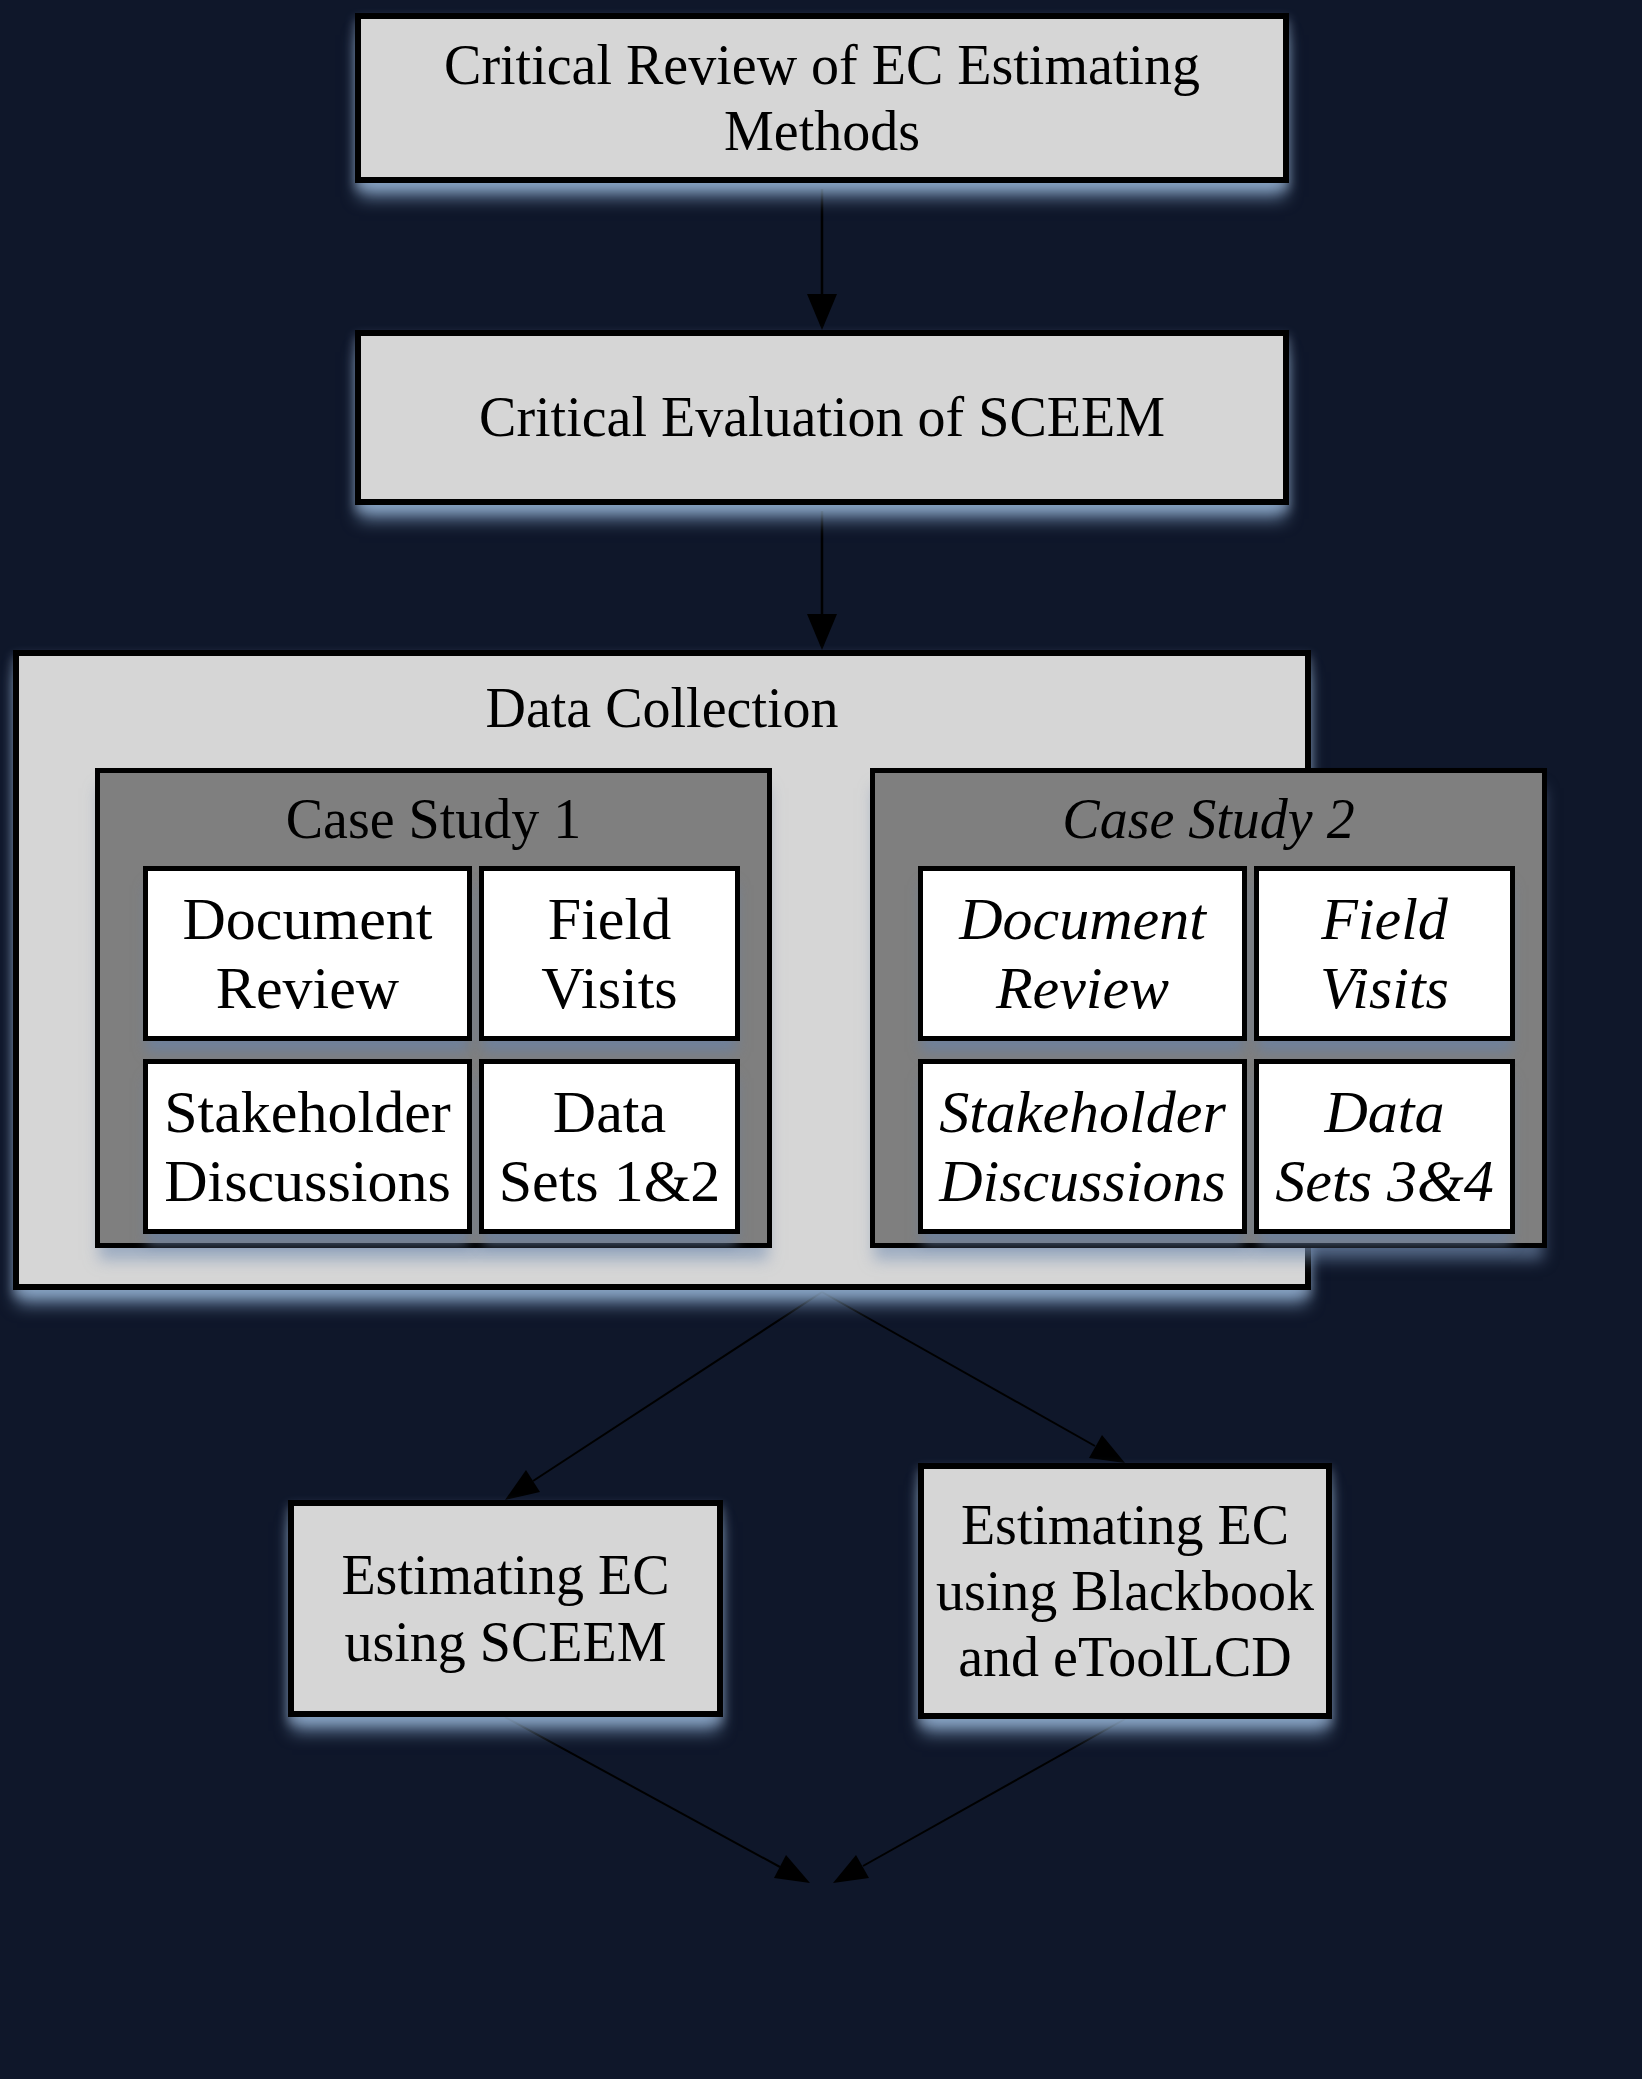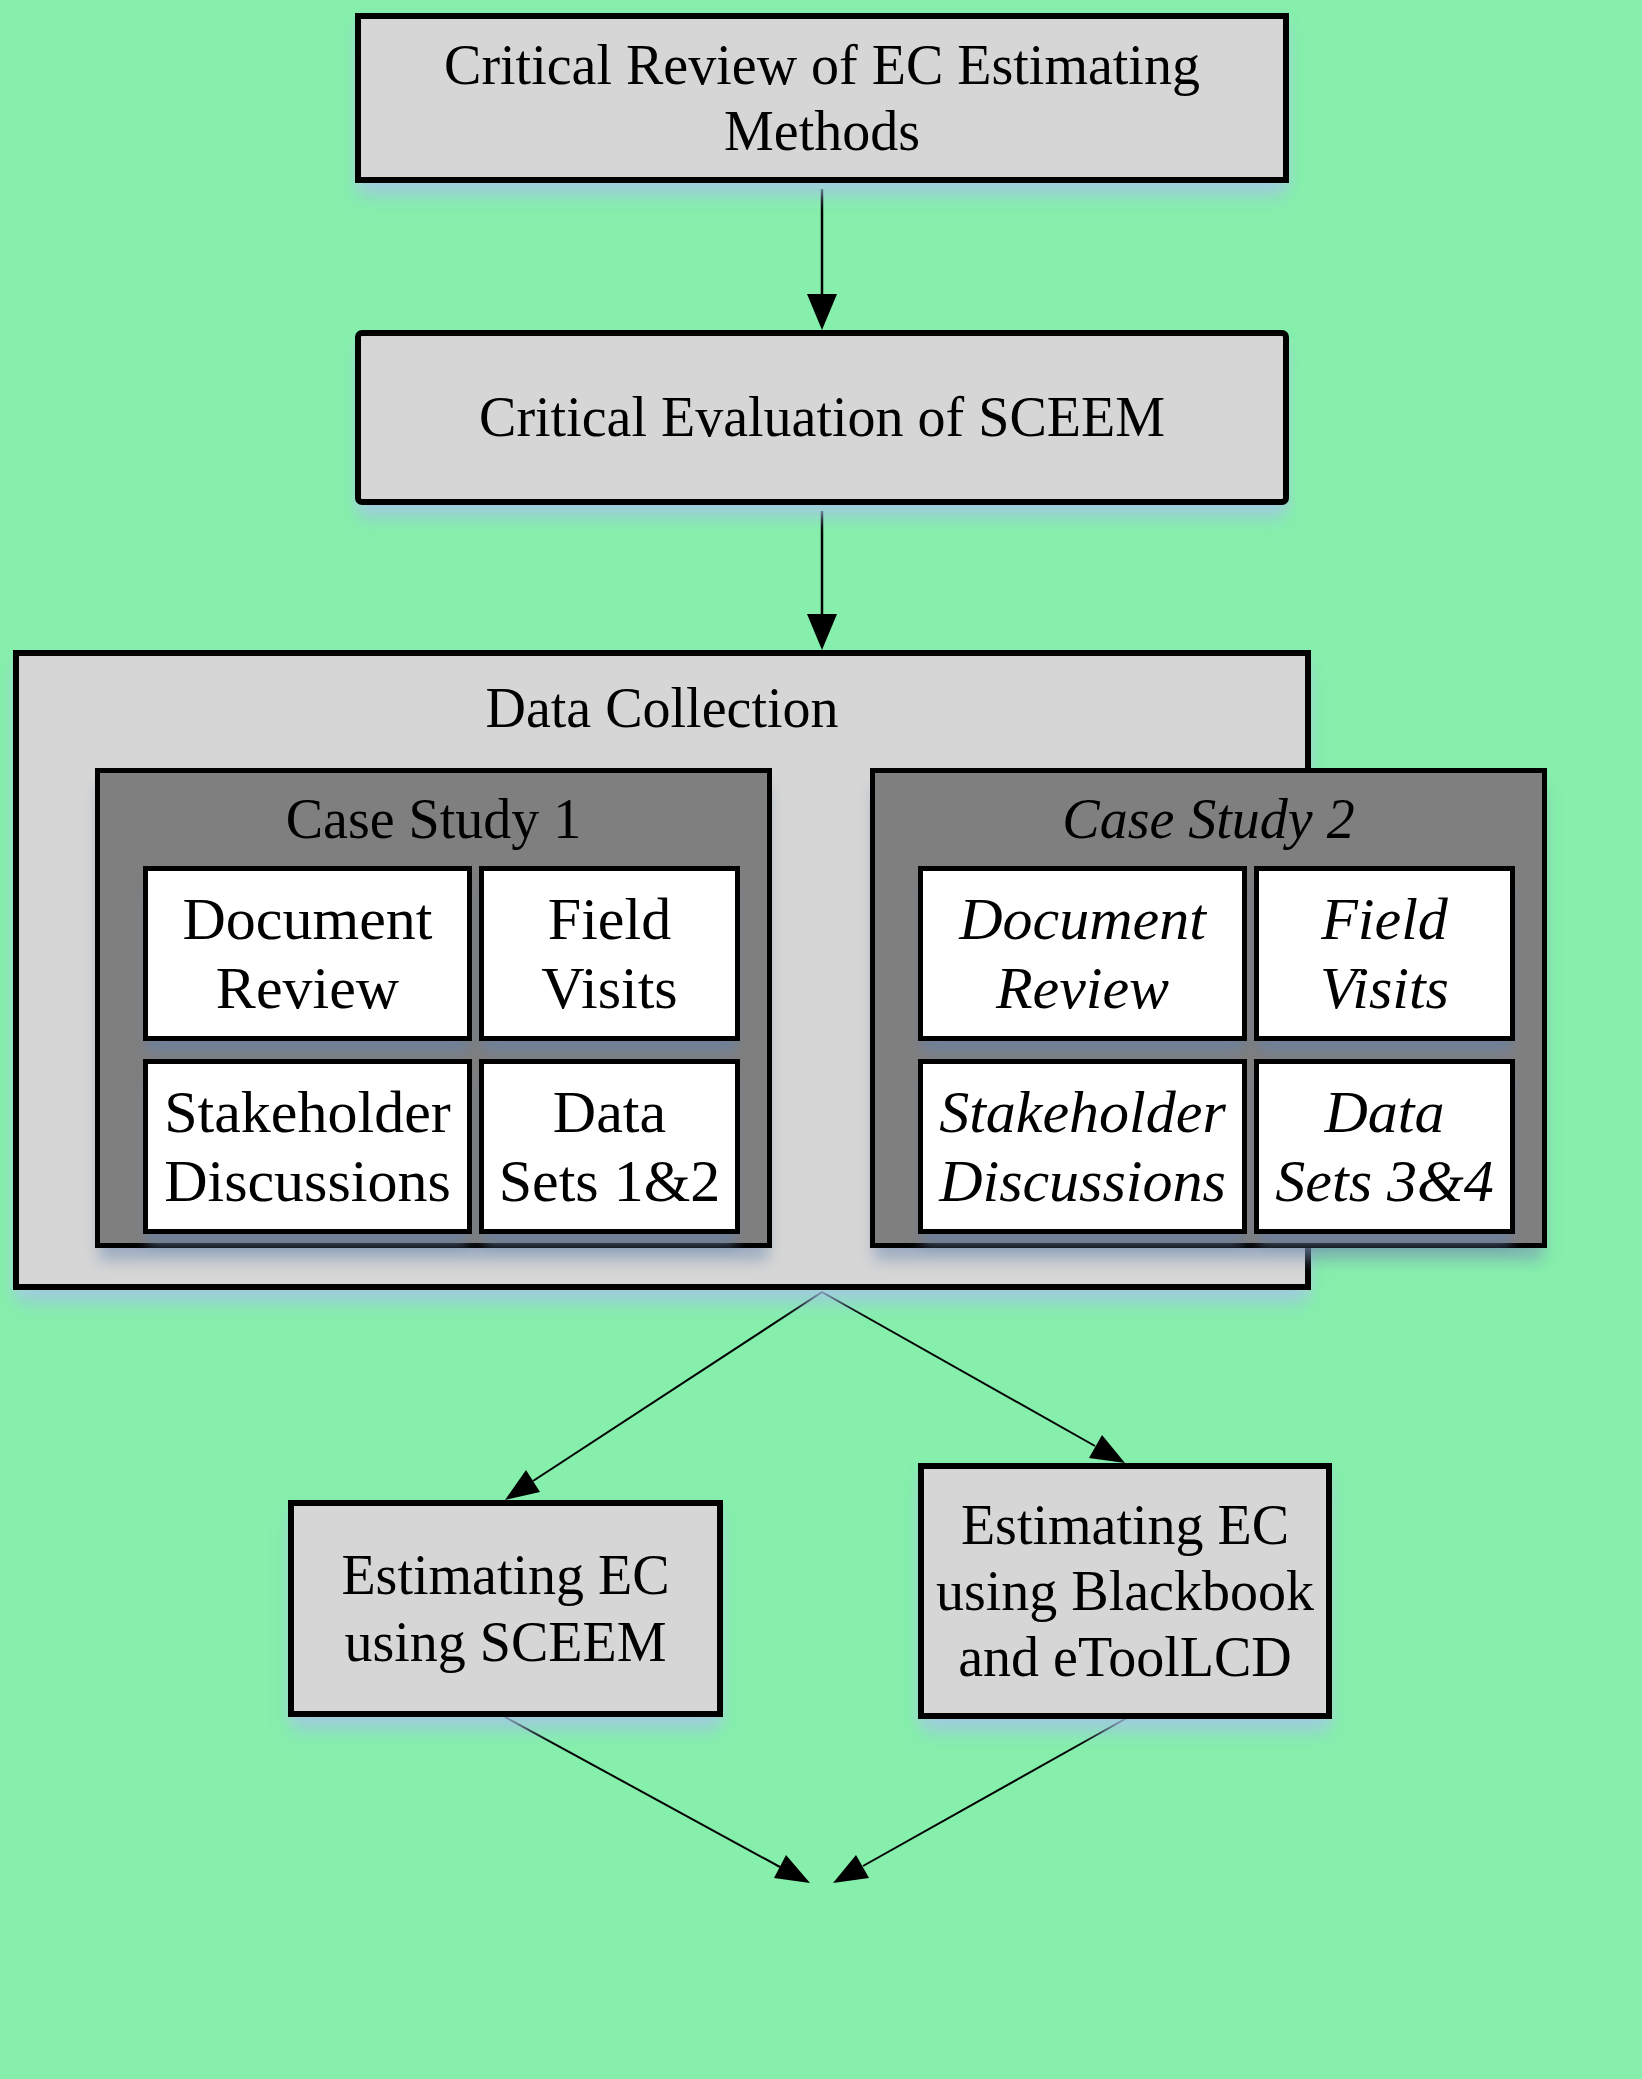--- a/index.html
+++ b/index.html
@@ -1,19 +1,19 @@
 <!DOCTYPE html>
 <html><head>
 <meta charset="utf-8">
 <style>
   html,body{margin:0;padding:0;background:#ffffff;}
   #page{
     position:relative;
     width:1642px;height:2079px;
-    background:#86efac;
+    background:#0f172a;
     font-family:"Liberation Serif","DejaVu Serif",serif;
     color:#000;
     overflow:hidden;
   }
   .box{
     position:absolute;
     box-sizing:border-box;
     background:#d6d6d6;
     border:6px solid #000;
     display:flex;
@@ -100,21 +100,21 @@
 
     <line x1="1125" y1="1719" x2="863" y2="1866" stroke="#000" stroke-width="2"></line>
     <polygon points="833,1883 856,1855 869,1878" fill="#000"></polygon>
   </svg>
 
   <div class="box" style="left:355px;top:13px;width:934px;height:170px;">
     <div class="txt">Critical Review of EC Estimating
 Methods</div>
   </div>
 
-  <div class="box" style="left:355px;top:330px;width:934px;height:175px;border-radius:7px;">
+  <div class="box" style="left:355px;top:330px;width:934px;height:175px;">
     <div class="txt">Critical Evaluation of SCEEM</div>
   </div>
 
   <div id="dc-box">
     <div class="dc-title">Data Collection</div>
 
     <div id="cs1" class="cs-box">
       <div class="cs-title">Case Study 1</div>
       <div class="wb c1 r1">
         <div class="txt">Document

